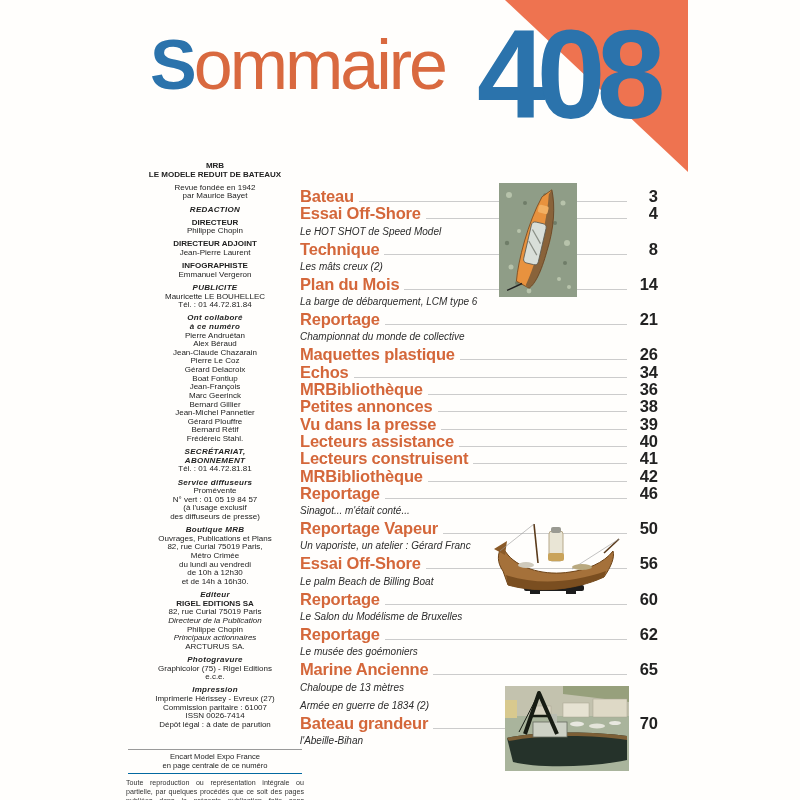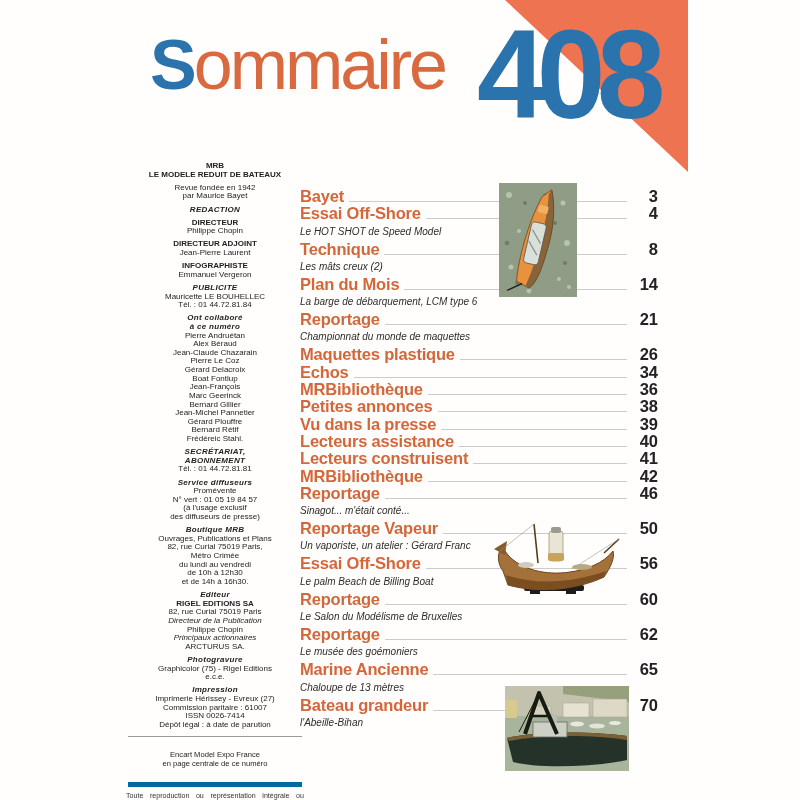--- a/index.html
+++ b/index.html
@@ -18,22 +18,22 @@
               font-size:22px;font-weight:bold;color:#c7c9cf;letter-spacing:0.5px;}
   
   .mast{position:absolute;left:124px;top:162px;width:182px;text-align:center;
         font-size:8px;line-height:1.08;color:#222;}
   .mblock{margin-bottom:4.5px;}
   .mhead{font-weight:bold;}
   .mhead.bi{font-style:italic;letter-spacing:0.3px;}
   .mline{font-weight:normal;}
   .mline.b{font-weight:bold;}
   .mline.i{font-style:italic;}
-  .encart{border-top:1px solid #9a9a9a;border-bottom:5px solid #0369a1;
-          padding:14px 6px;margin:7px 4px 5px 4px;font-size:7.6px;}
+  .encart{border-top:1px solid #9a9a9a;border-bottom:1px solid #0369a1;
+          padding:3px 6px;margin:20px 4px 5px 4px;font-size:7.6px;}
   .legal{font-size:7.1px;text-align:justify;line-height:1.28;color:#333;
          margin:4px 2px 0 2px;}
   
   .toc{position:absolute;left:300px;top:188px;width:358px;}
   .trow{display:flex;align-items:baseline;line-height:17.3px;height:17.3px;}
   .ttitle{font-weight:bold;font-size:16.5px;color:#d4673a;white-space:nowrap;
           letter-spacing:-0.2px;}
   .tlead{flex:1;height:3px;border-bottom:1.3px solid #cccccc;margin:0 5px;}
   .tpage{font-weight:bold;font-size:16.5px;color:#222;min-width:26px;text-align:right;}
   .tsub{font-style:italic;font-size:10px;color:#2c2c2c;line-height:18px;height:18px;
@@ -146,21 +146,21 @@
       </div>
       <div class="encart">
         <div>Encart Model Expo France</div>
         <div>en page centrale de ce numéro</div>
       </div>
       <div class="legal">Toute reproduction ou représentation intégrale ou partielle, par quelques procédés que ce soit des pages publiées dans la présente publication faite sans autorisation de l'éditeur, est illicite et constitue une contrefaçon. Seules sont autorisées les reproductions strictement réservées à l'usage privé du copiste et non destinées à une utilisation collective (loi du 1er juillet 1992, article 535.2).</div>
     </aside>
 
   <main class="toc" id="toc">
       <div class="trow">
-        <span class="ttitle">Bayet</span>
+        <span class="ttitle">Bateau</span>
         <span class="tlead"></span>
         <span class="tpage">3</span>
       </div>
       <div class="trow">
         <span class="ttitle">Essai Off-Shore</span>
         <span class="tlead"></span>
         <span class="tpage">4</span>
       </div>
       <div class="tsub">Le HOT SHOT de Speed Model</div>
       <div class="trow">
@@ -173,21 +173,21 @@
         <span class="ttitle">Plan du Mois</span>
         <span class="tlead"></span>
         <span class="tpage">14</span>
       </div>
       <div class="tsub">La barge de débarquement, LCM type 6</div>
       <div class="trow">
         <span class="ttitle">Reportage</span>
         <span class="tlead"></span>
         <span class="tpage">21</span>
       </div>
-      <div class="tsub">Championnat du monde de maquettes</div>
+      <div class="tsub">Championnat du monde de collective</div>
       <div class="trow">
         <span class="ttitle">Maquettes plastique</span>
         <span class="tlead"></span>
         <span class="tpage">26</span>
       </div>
       <div class="trow">
         <span class="ttitle">Echos</span>
         <span class="tlead"></span>
         <span class="tpage">34</span>
       </div>
@@ -250,20 +250,21 @@
         <span class="tlead"></span>
         <span class="tpage">62</span>
       </div>
       <div class="tsub">Le musée des goémoniers</div>
       <div class="trow">
         <span class="ttitle">Marine Ancienne</span>
         <span class="tlead"></span>
         <span class="tpage">65</span>
       </div>
       <div class="tsub">Chaloupe de 13 mètres</div>
+      <div class="tsub">Armée en guerre de 1834 (2)</div>
       <div class="trow">
         <span class="ttitle">Bateau grandeur</span>
         <span class="tlead"></span>
         <span class="tpage">70</span>
       </div>
       <div class="tsub">l'Abeille-Bihan</div>
     </main>
 
   <svg class="photo" id="img-speedboat" width="78" height="114" viewBox="0 0 78 114">
     <rect width="78" height="114" fill="#8f9d87"></rect>

